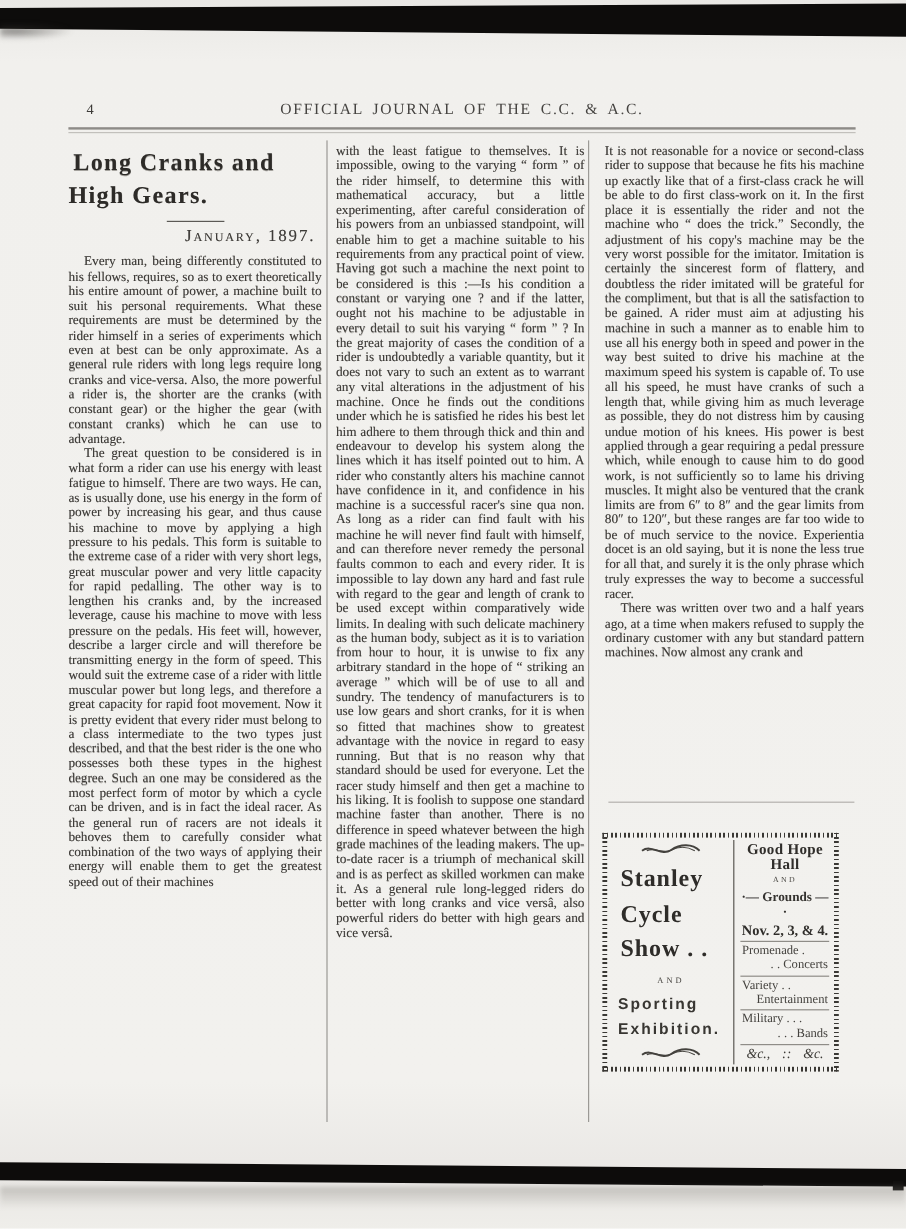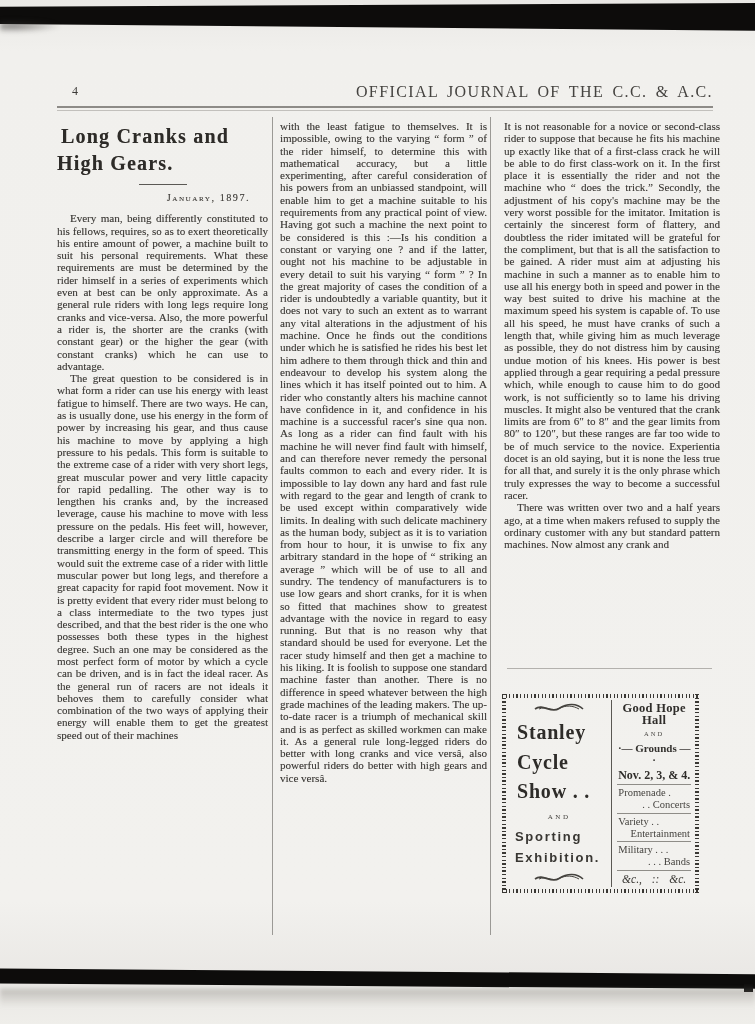--- a/index.html
+++ b/index.html
@@ -14,42 +14,42 @@
   .smudge-left{position:absolute;left:0;top:19px;width:62px;height:14px;
     background:radial-gradient(ellipse at 20% 50%,rgba(50,48,45,.55),rgba(50,48,45,0) 70%);filter:blur(2px);}
   .bar-bottom{position:absolute;left:-6px;top:963px;width:770px;height:27px;background:#0d0c0b;
     clip-path:polygon(0 20%,100% 42%,100% 96%,0 76%);}
   .bar-bottom-tick{position:absolute;left:744px;top:984px;width:9px;height:8px;background:#11100f;}
   .bottom-shadow{position:absolute;left:0;top:989px;width:755px;height:18px;
     background:linear-gradient(to bottom,rgba(118,115,108,.35),rgba(118,115,108,0));filter:blur(2px);}
   
   .page-header{position:absolute;left:57px;top:83px;width:656px;height:18px;}
   .page-number{position:absolute;left:15px;top:1px;font-size:12px;}
-  .journal-title{width:100%;text-align:right;font-size:16px;letter-spacing:1.4px;word-spacing:3px;color:#454340;}
+  .journal-title{width:100%;text-align:center;font-size:13px;letter-spacing:1.4px;word-spacing:3px;color:#454340;}
   .header-rule{position:absolute;left:57px;top:106px;width:656px;height:2px;
     border-top:2px solid #8d8b87;border-bottom:1px solid #c2c0bc;}
   
   .divider{position:absolute;top:117px;width:1px;height:818px;background:#9b9995;}
   .divider-1{left:272px;} .divider-2{left:490px;}
   
   .col{position:absolute;top:120px;text-align:justify;font-size:11px;line-height:12.3px;
     text-shadow:.2px .2px .4px rgba(70,66,60,.45);hyphens:auto;}
   .col p{margin:0;}
   .col p.indent{text-indent:13px;}
   .col-1{left:57px;width:211px;}
   .col-2{left:280px;width:207px;font-family:Liberation Serif, serif;}
   .col-3{left:504px;width:216px;}
   
   .article-title{margin:4px 0 0 0;font-size:20px;line-height:24px;font-weight:bold;
     letter-spacing:1.2px;color:#2d2b28;text-align:left;}
   .article-title .t1{display:block;padding-left:4px;}
   .article-title .t2{display:block;text-align:left;padding-right:6px;margin-top:3px;}
   .title-rule{width:48px;margin:9px auto 7px auto;border-top:1.5px solid #5b5955;}
   .article-date{margin:0 0 8px 92px;width:119px;text-align:center;font-variant:small-caps;
-    font-size:10px;letter-spacing:1.6px;color:#39373
+    font-size:14px;letter-spacing:1.6px;color:#39373
 4;}
   
   .end-rule{position:absolute;left:3px;top:548px;width:205px;border-top:1px solid #b3b1ad;}
   
   .ad{position:absolute;left:-2px;top:574px;width:197px;height:199px;padding:6px;box-sizing:border-box;
     display:flex;text-align:left;text-shadow:none;}
   .ad::before{content:"";position:absolute;inset:0;pointer-events:none;background:
     repeating-linear-gradient(to right,#3a3834 0 1.3px,transparent 1.3px 3.6px) top/100% 4px no-repeat,
     repeating-linear-gradient(to right,#3a3834 0 1.3px,transparent 1.3px 3.6px) bottom/100% 4px no-repeat,
     repeating-linear-gradient(to bottom,#3a3834 0 1.3px,transparent 1.3px 3.6px) left/4px 100% no-repeat,

